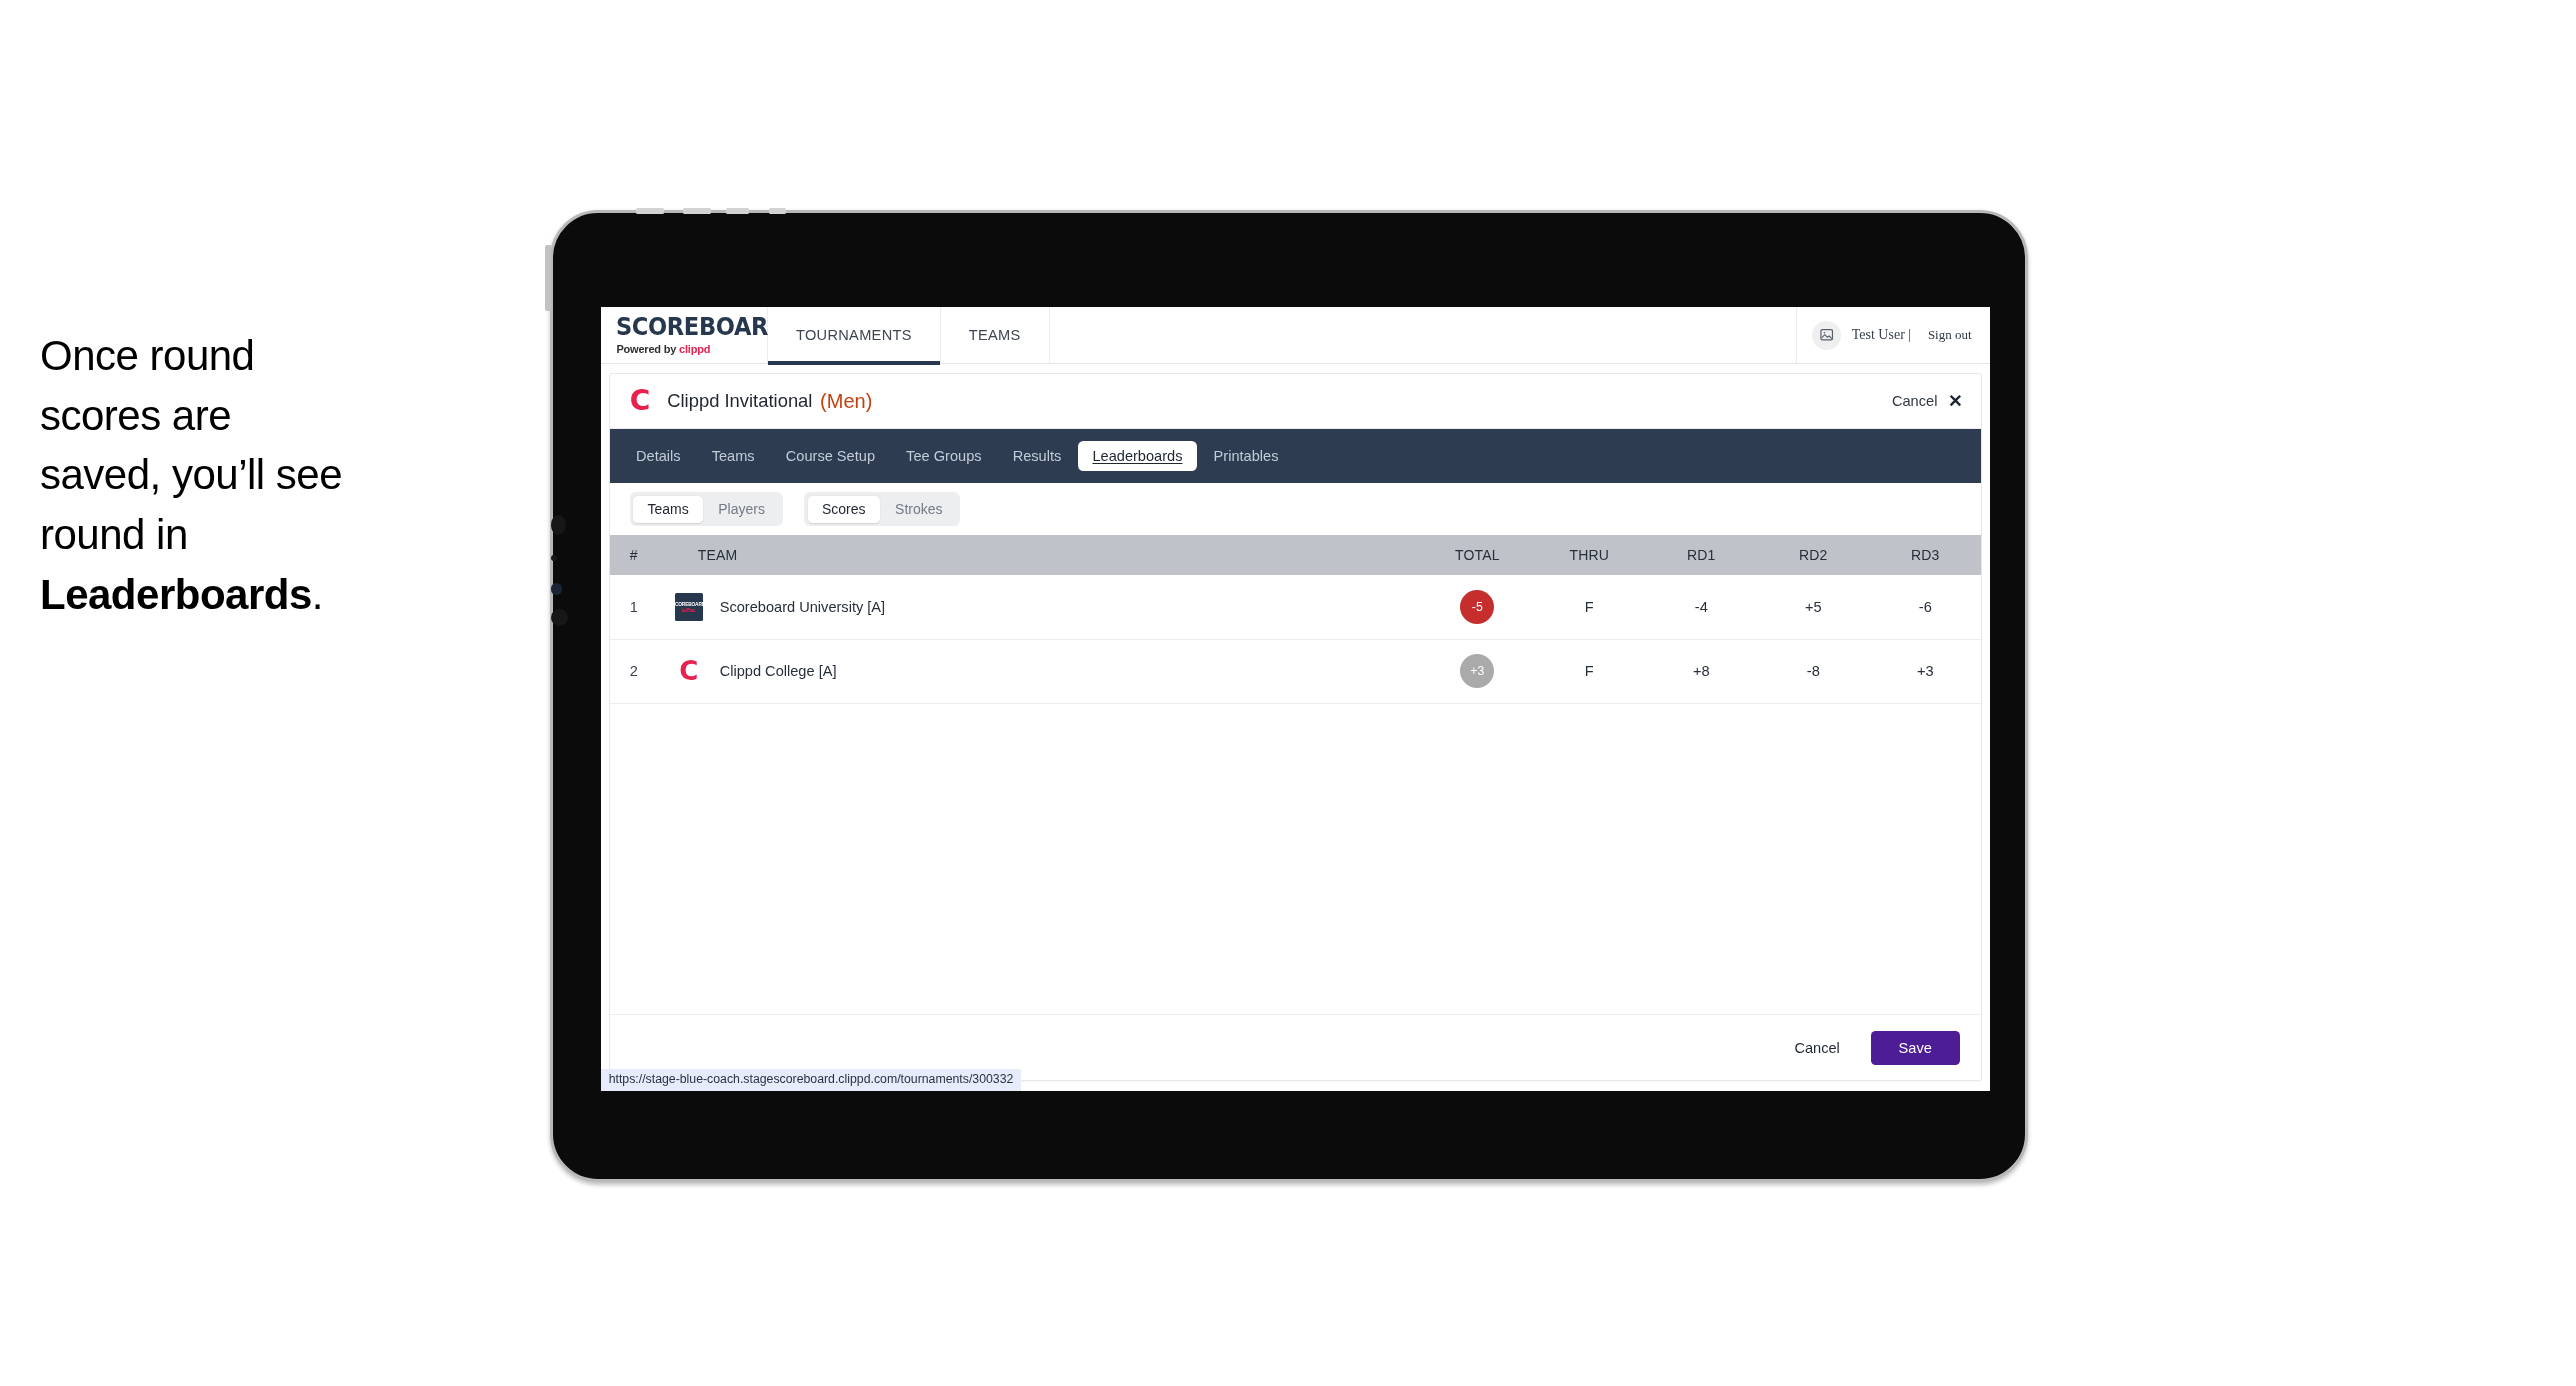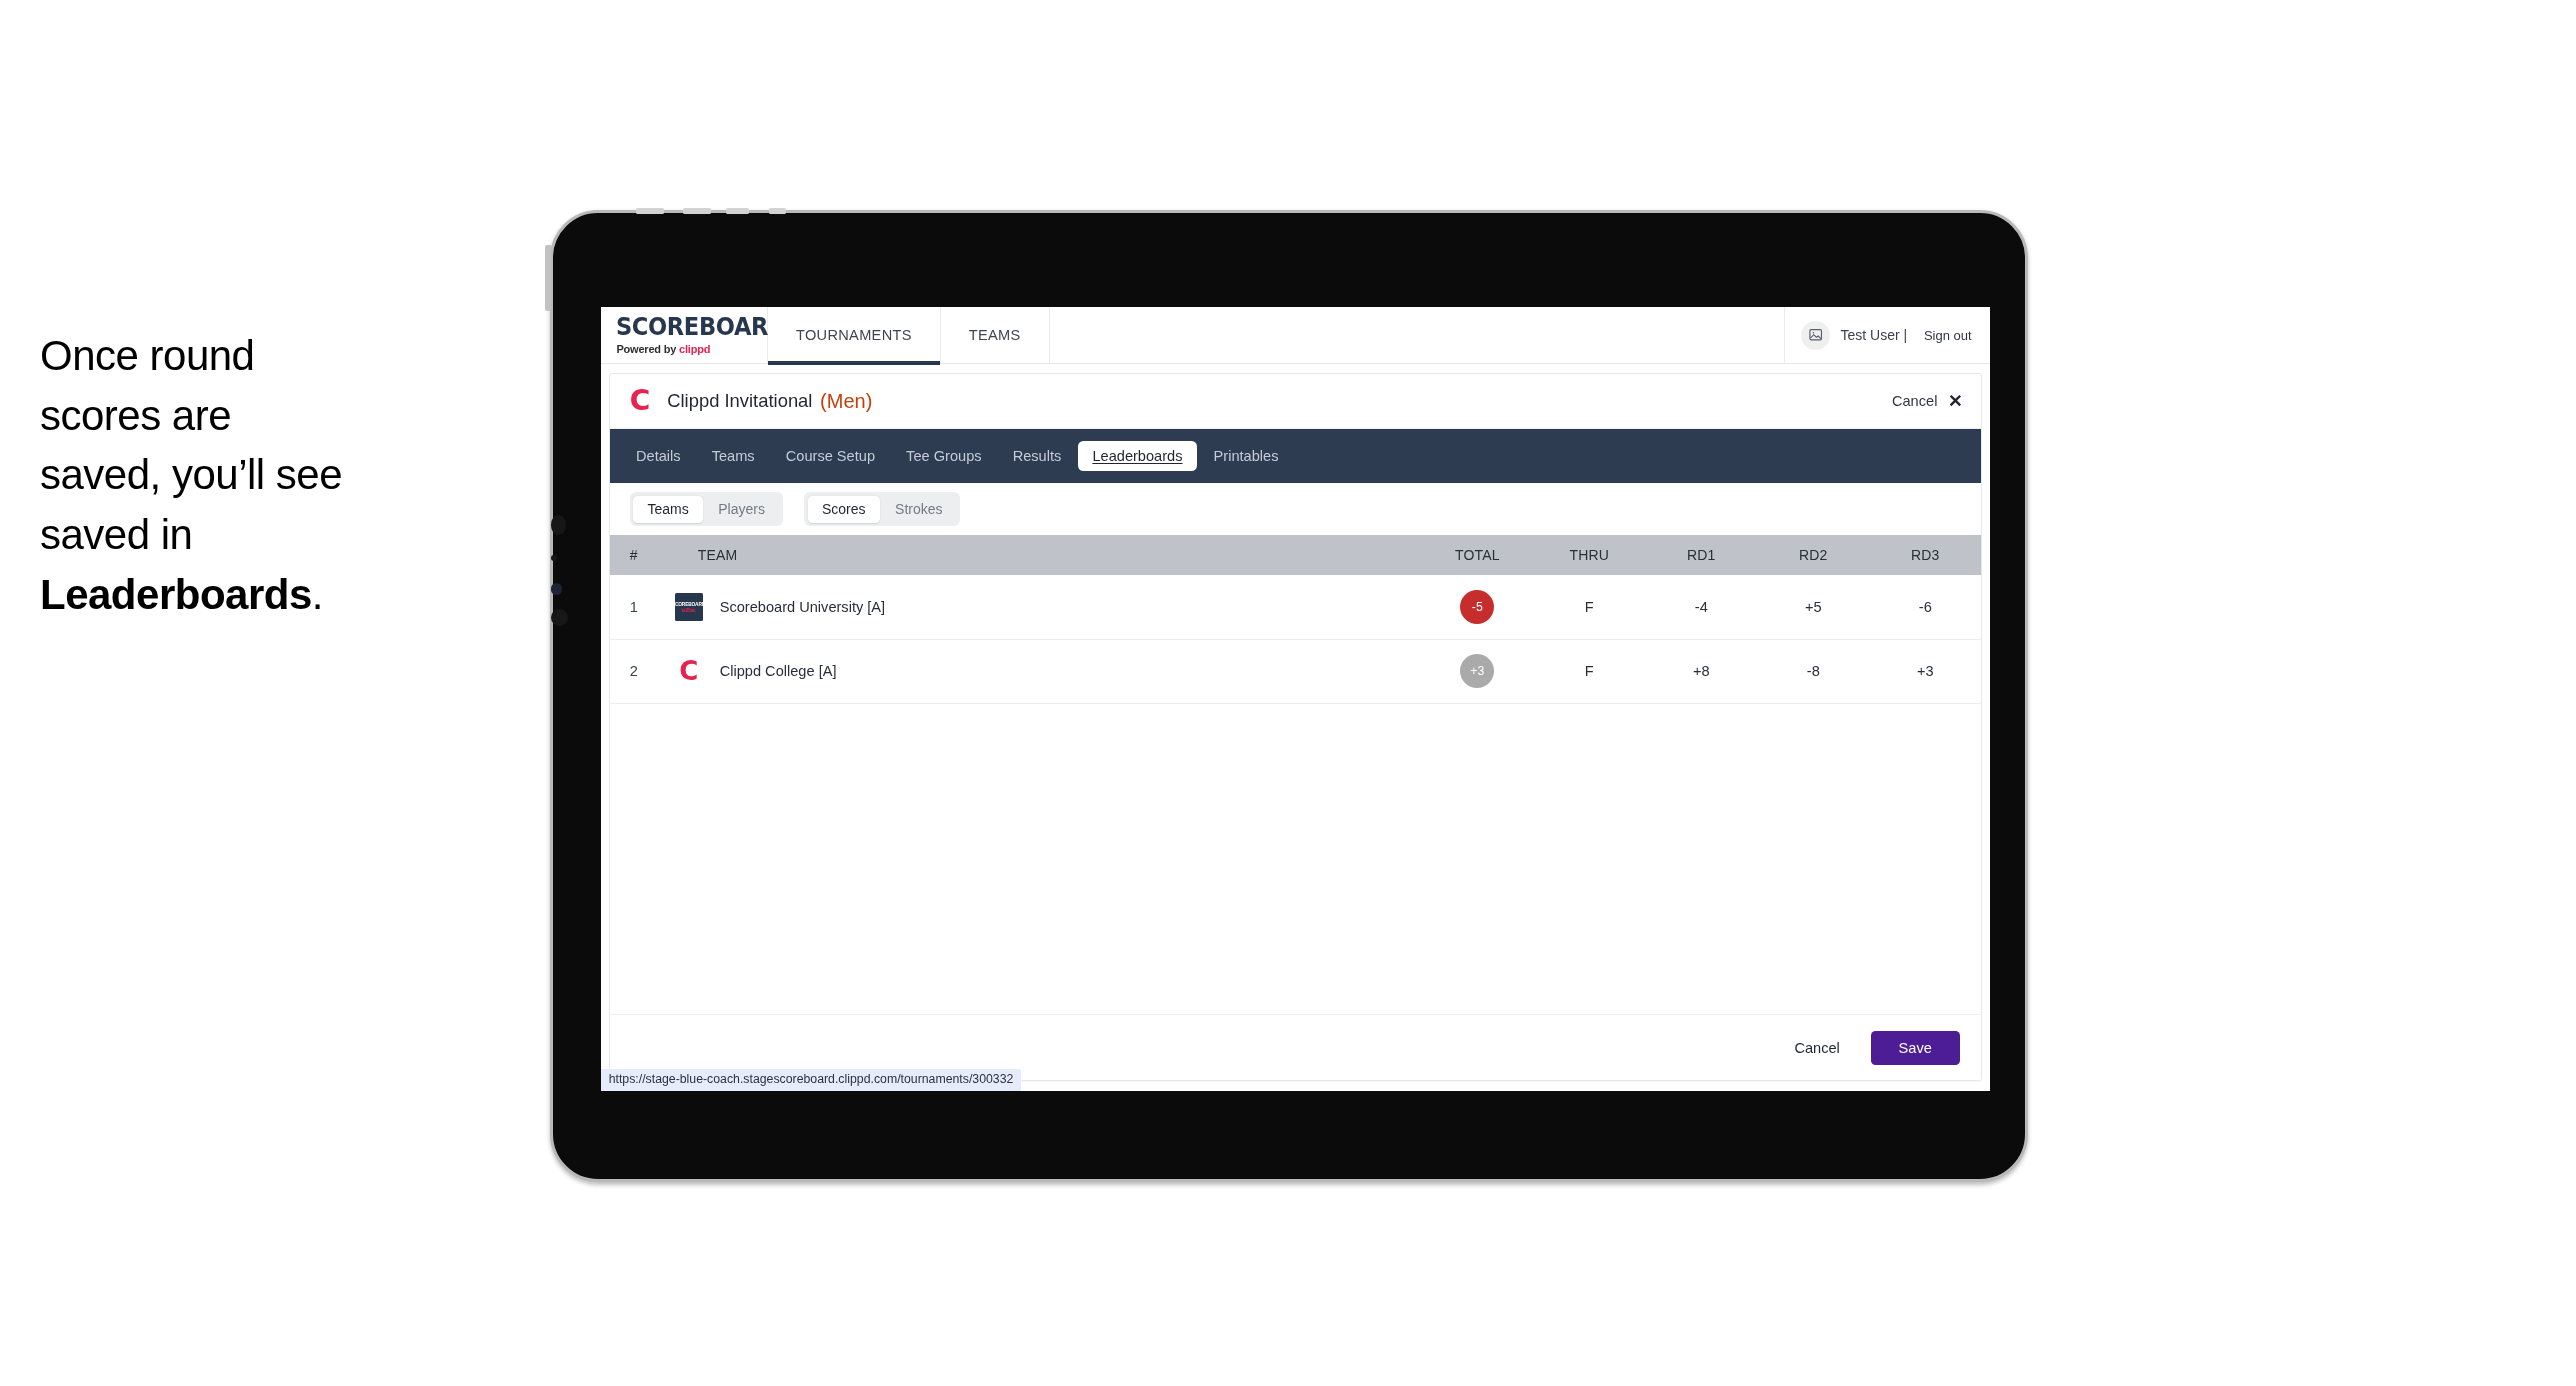--- a/index.html
+++ b/index.html
@@ -111,20 +111,21 @@
   .topnav-tab.active::after {
     content: "";
     position: absolute; left: 0; right: 0; bottom: -1.5px;
     height: 3.8px; background: #27374d;
   }
   #topnav-spacer { flex: 1; border-right: 0.8px solid #ececec; }
 
   #user-area {
     display: flex; align-items: center; gap: 10.7px;
     padding: 0 18.4px 0 15.4px;
+    font-family: Liberation Serif, serif;
   }
   #avatar {
     width: 29px; height: 29px; border-radius: 50%;
     background: #efefef;
     display: flex; align-items: center; justify-content: center;
     color: #57606c;
   }
   #user-name { font-size: 14px; color: #3a424e; }
   #sign-out { font-size: 13px; color: #2f3742; cursor: pointer; margin-left: 6.1px; }
 
@@ -305,21 +306,21 @@
 </style>
 </head>
 <body>
 
 <div id="root">
 
   <div id="caption">
     <span>Once round</span><br>
     <span>scores are</span><br>
     <span>saved, you’ll see</span><br>
-    <span>saved in</span><br>
+    <span>round in</span><br>
     <span class="bold">Leaderboards</span><span>.</span>
   </div>
 
   <div id="tablet">
 
     <div class="top-slot" style="left:83px; width:28px;"></div>
     <div class="top-slot" style="left:130px; width:28px;"></div>
     <div class="top-slot" style="left:173px; width:23px;"></div>
     <div class="top-slot" style="left:216px; width:17px;"></div>
 

